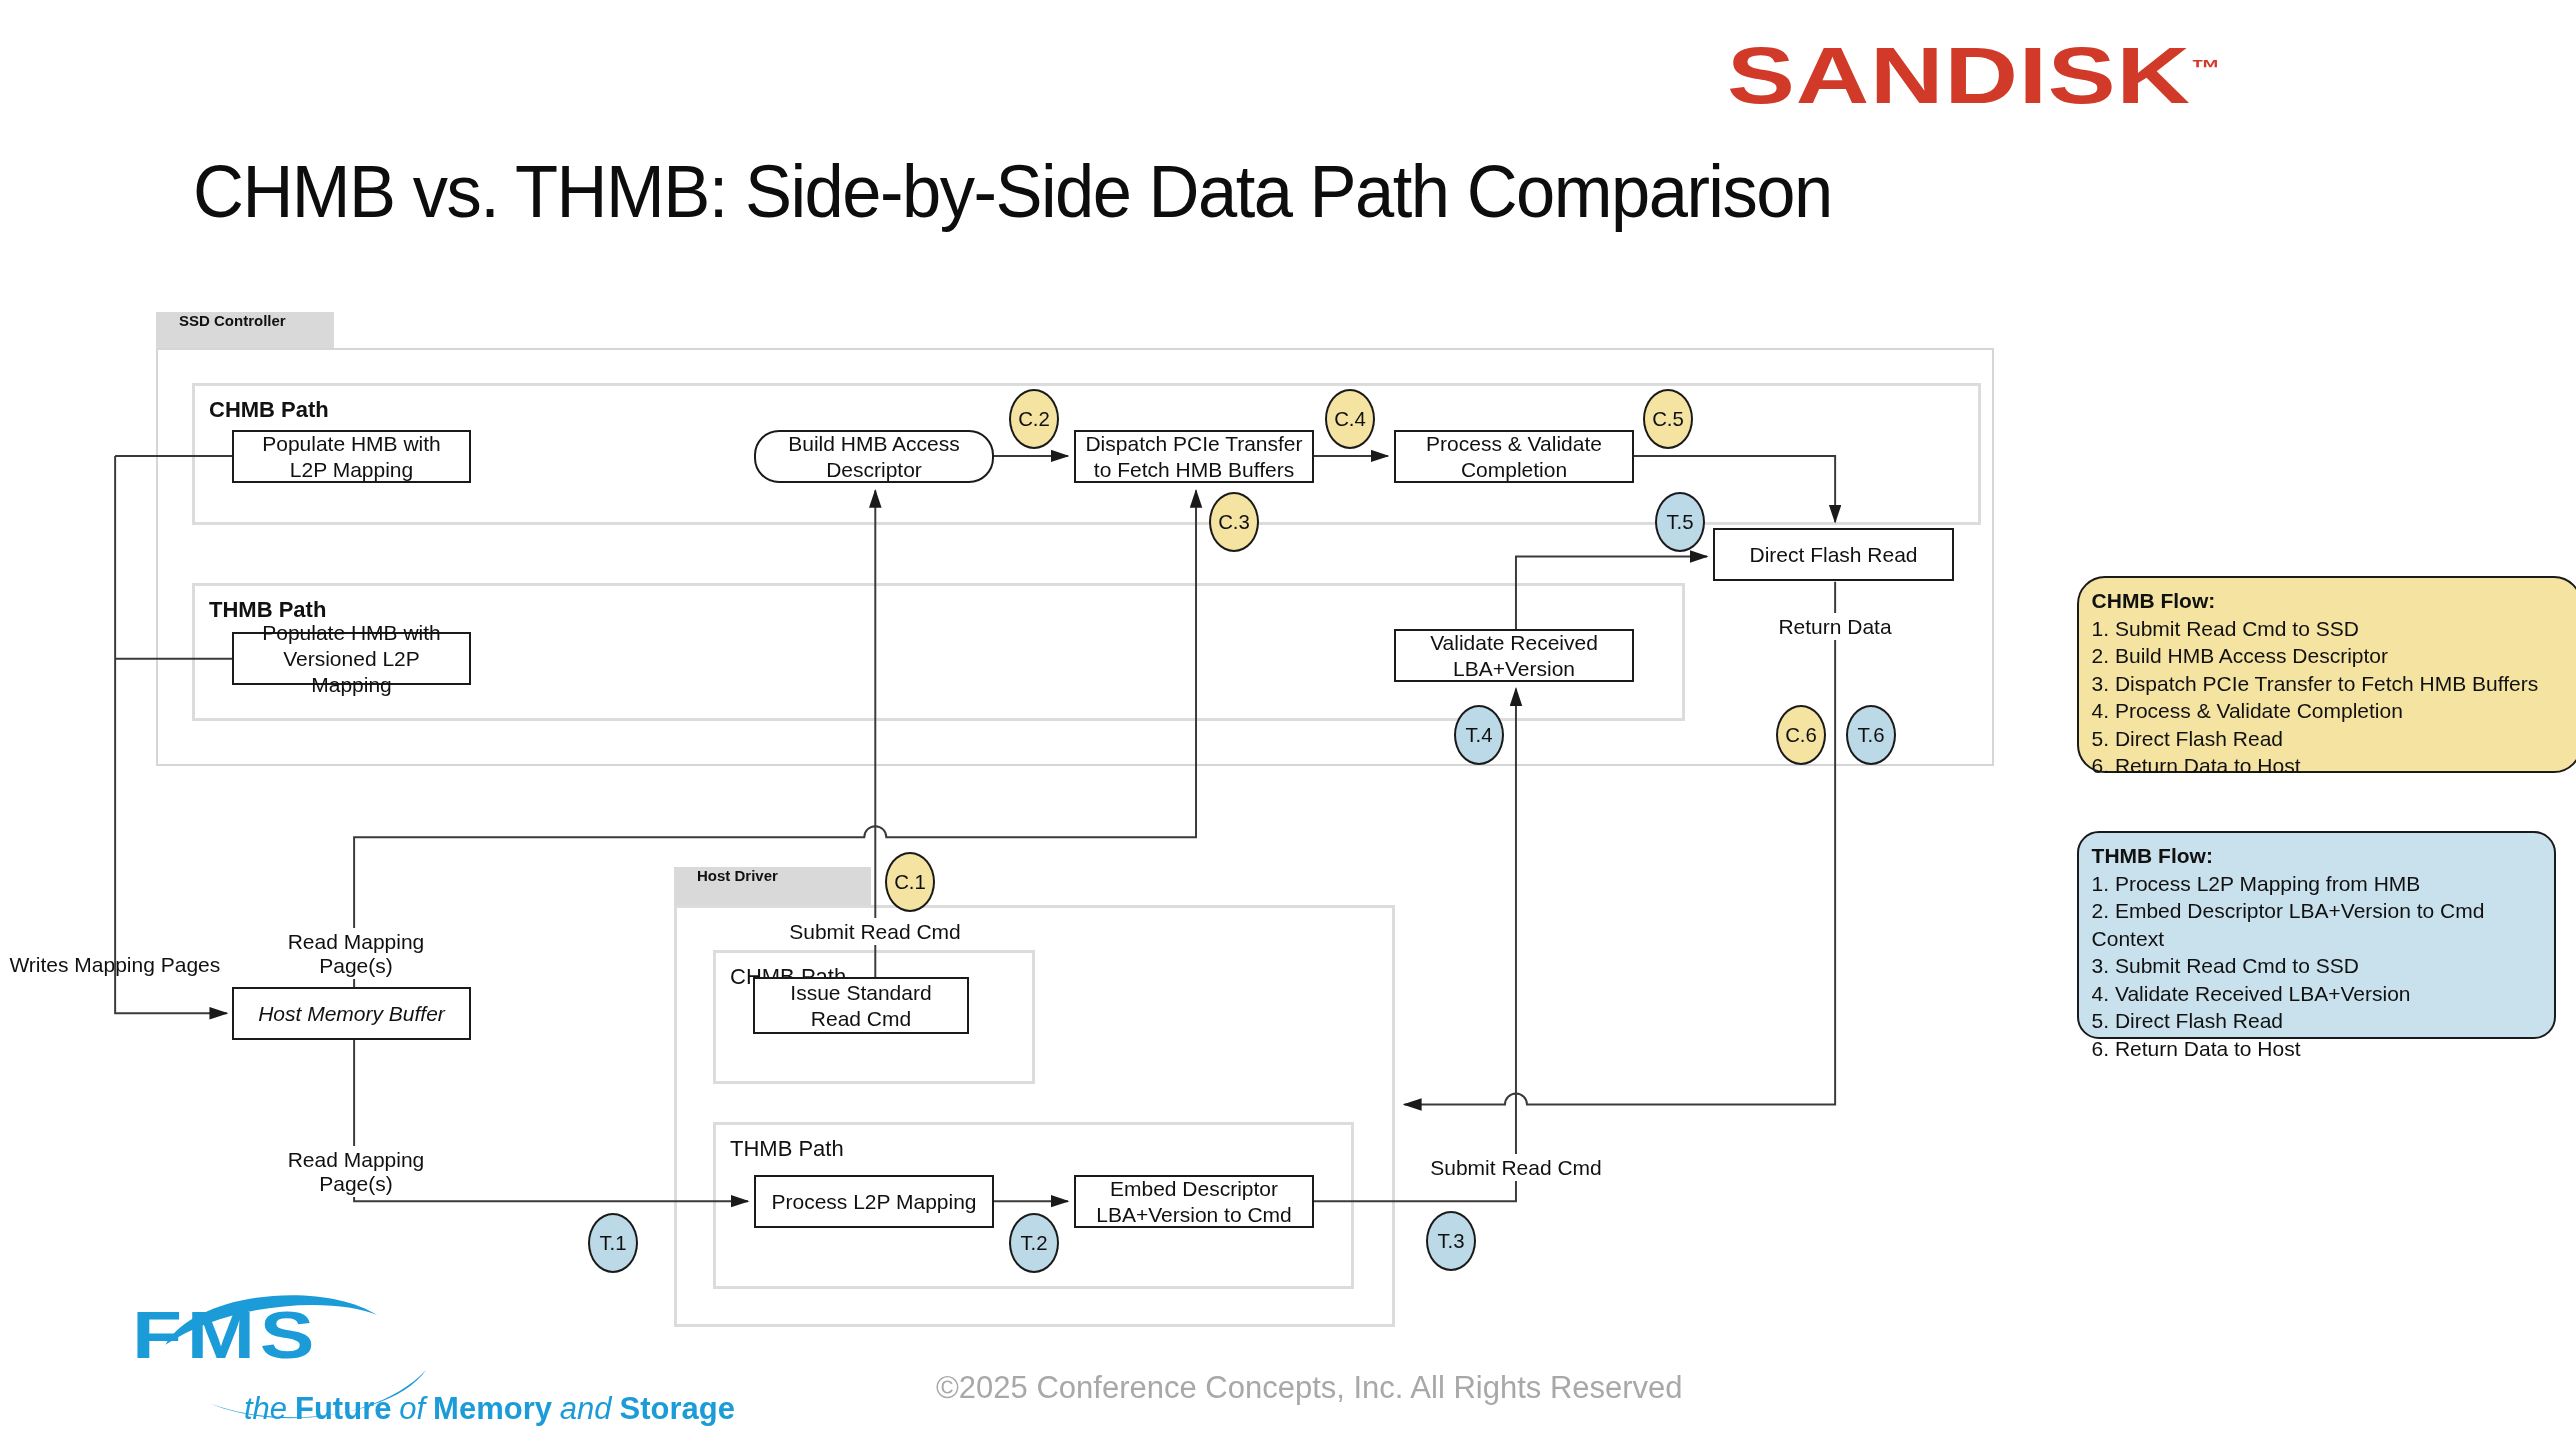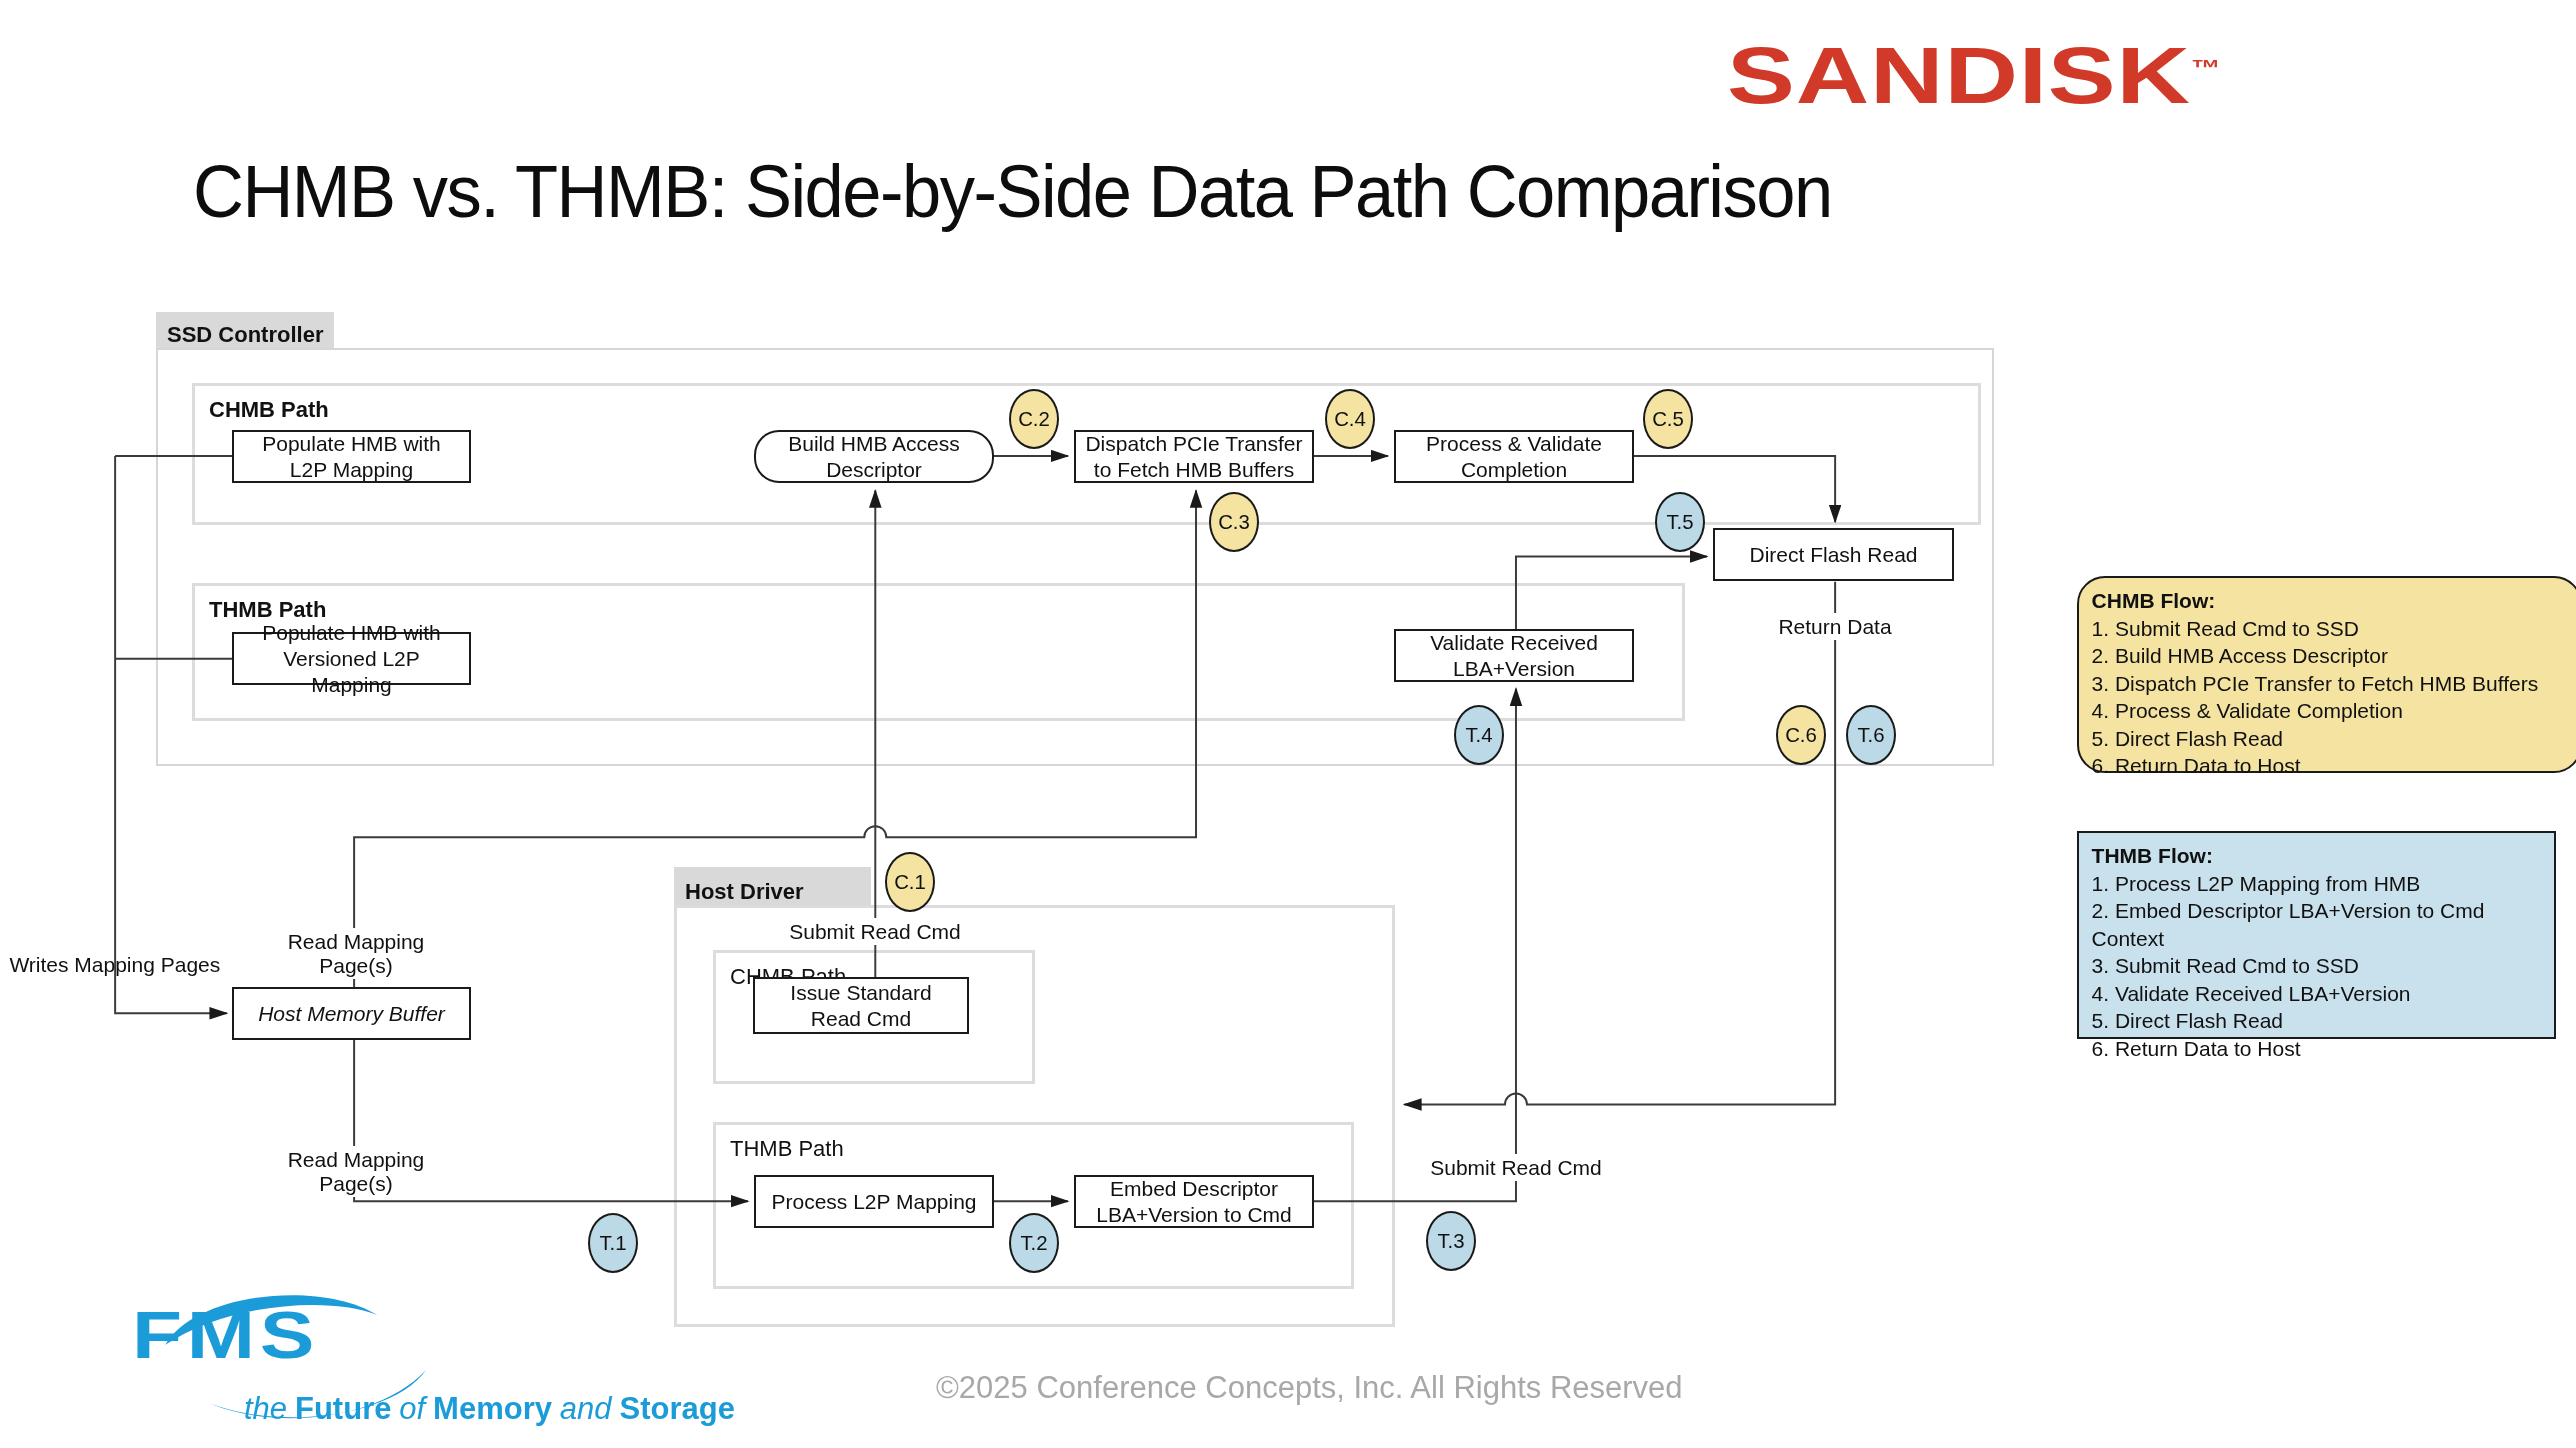--- a/index.html
+++ b/index.html
@@ -7,22 +7,22 @@
          font-family:"Liberation Sans",sans-serif;color:#111;}
   
   .sandisk{position:absolute;left:1727px;top:31px;width:786px;height:102px;
            color:#D13A28;font-weight:800;font-size:96px;letter-spacing:0.8px;
            transform:scaleY(0.82) scaleX(1.06);transform-origin:left top;white-space:nowrap;}
   .sandisk .tm{font-size:28px;vertical-align:super;letter-spacing:0;}
   .page-title{position:absolute;left:193px;top:148px;width:2123px;font-size:75px;
               font-weight:400;color:#0d0d0d;letter-spacing:-1.6px;transform:scaleX(0.94);
               transform-origin:left top;white-space:nowrap;}
   
-  .tab{position:absolute;background:#D9D9D9;display:flex;align-items:flex-end;
-       padding-left:11px;font-weight:bold;font-size:22px;box-sizing:border-box;z-index:1;}
+  .tab{position:absolute;background:#D9D9D9;display:flex;align-items:flex-start;
+       padding-left:23px;font-weight:bold;font-size:15px;box-sizing:border-box;z-index:1;}
   .container{position:absolute;background:#fff;border:3.1px solid #DCDCDC;box-sizing:border-box;z-index:1;}
   .container.thin{border-width:2.4px;border-color:#D6D6D6;}
   .container-label{position:absolute;top:11px;left:14px;font-size:22px;font-weight:bold;}
   .container-label.regular{font-weight:400;}
   
   .node{position:absolute;background:#fff;border:2.4px solid #1a1a1a;box-sizing:border-box;
         display:flex;align-items:center;justify-content:center;text-align:center;
         font-size:21px;line-height:26px;z-index:4;padding:1.6px 7.9px;}
   
   #wires{position:absolute;left:0;top:0;z-index:2;}
@@ -145,21 +145,21 @@
 
   <div class="flowbox yellow" style="left:2077px;top:576px;width:505px;height:197px;border-radius:28px;">
     <div class="flow-title">CHMB Flow:</div>
     <div>1. Submit Read Cmd to SSD</div>
     <div>2. Build HMB Access Descriptor</div>
     <div>3. Dispatch PCIe Transfer to Fetch HMB Buffers</div>
     <div>4. Process &amp; Validate Completion</div>
     <div>5. Direct Flash Read</div>
     <div>6. Return Data to Host</div>
   </div>
-  <div class="flowbox blue" style="left:2077px;top:831px;width:479px;height:208px;">
+  <div class="flowbox blue" style="left:2077px;top:831px;width:479px;height:208px;border-radius:22px;">
     <div class="flow-title">THMB Flow:</div>
     <div>1. Process L2P Mapping from HMB</div>
     <div>2. Embed Descriptor LBA+Version to Cmd Context</div>
     <div>3. Submit Read Cmd to SSD</div>
     <div>4. Validate Received LBA+Version</div>
     <div>5. Direct Flash Read</div>
     <div>6. Return Data to Host</div>
   </div>
 
   <div class="fms">

